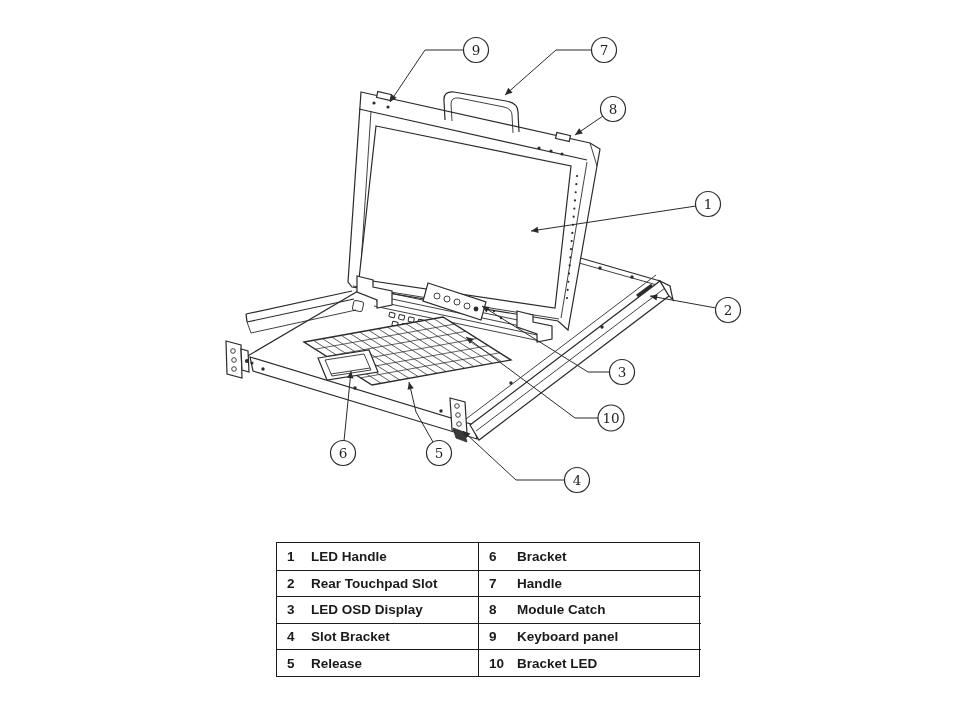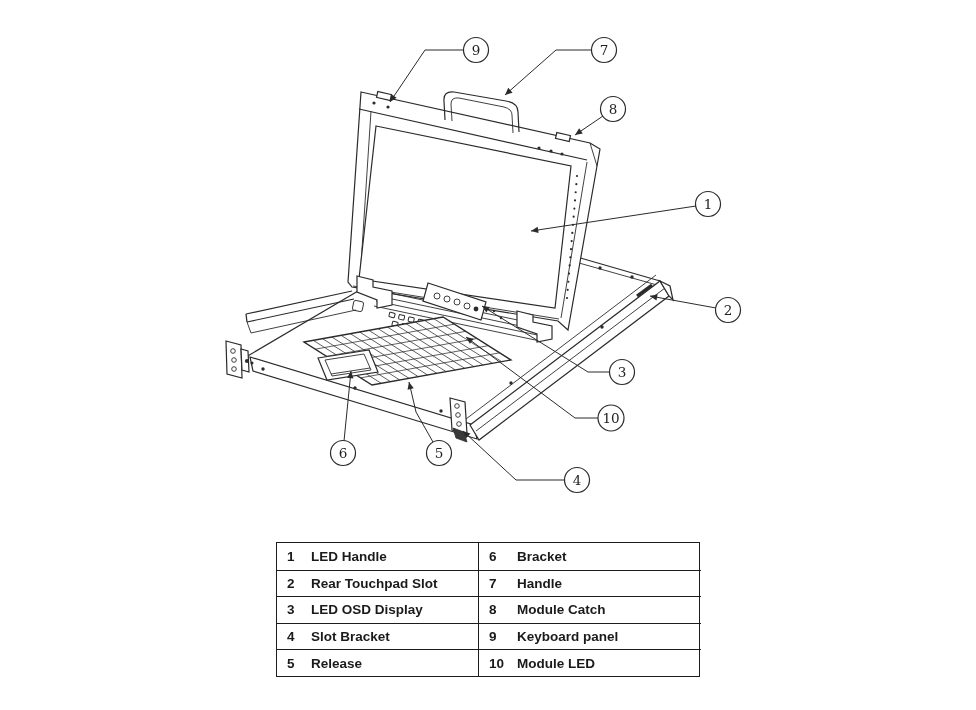--- a/index.html
+++ b/index.html
@@ -306,16 +306,16 @@
       <span class="num">9</span>
       <span class="lbl">Keyboard panel</span>
     </div>
 
     <div class="cell rt">
       <span class="num">5</span>
       <span class="lbl">Release</span>
     </div>
     <div class="cell rt rc">
       <span class="num">10</span>
-      <span class="lbl">Module LED</span>
+      <span class="lbl">Bracket LED</span>
     </div>
   </div>
 </div>
 
 </body></html>

